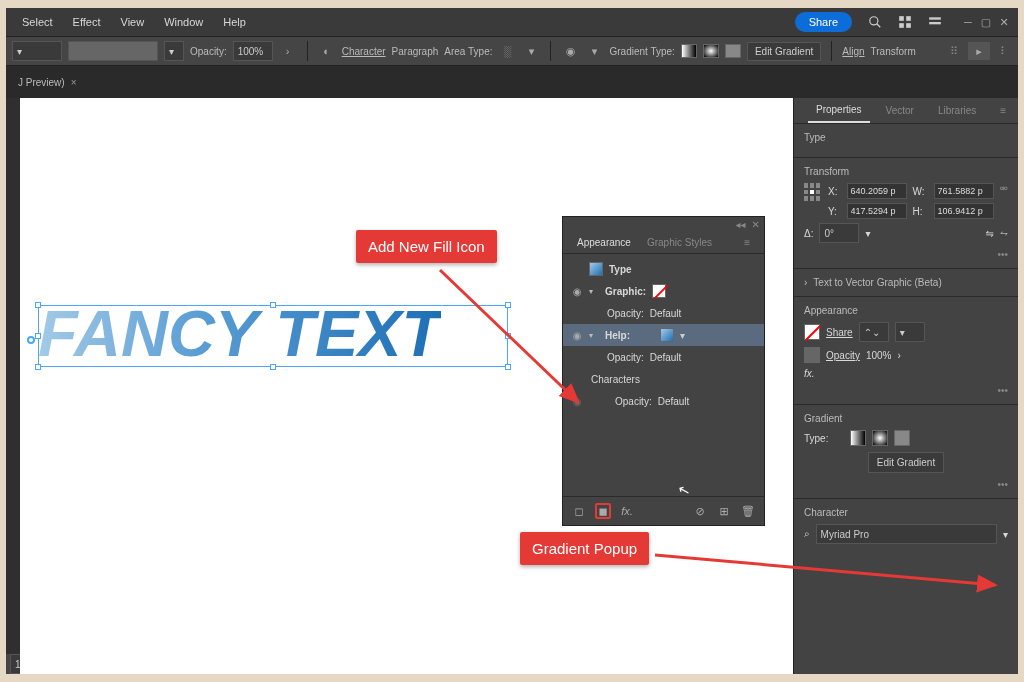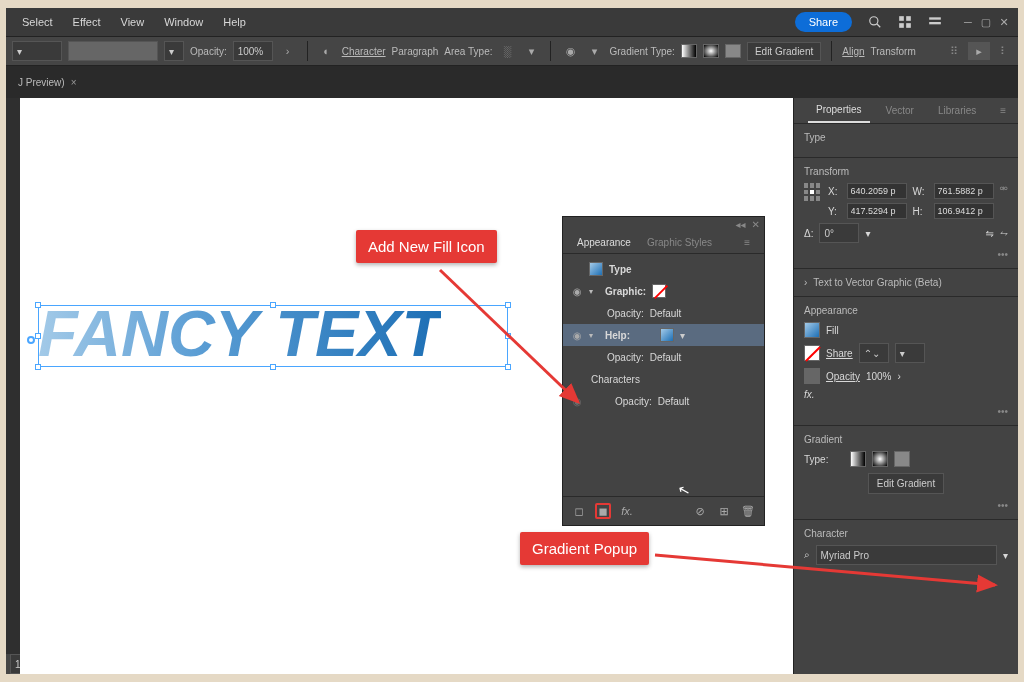--- a/index.html
+++ b/index.html
@@ -321,24 +321,20 @@
       <div class="section">
         <div class="collapse">
           <span>›</span>
           <span>Text to Vector Graphic (Beta)</span>
         </div>
       </div>
 
       <div class="section">
         <div class="title">Appearance</div>
         <div class="swrow">
-          <div class="sq grad"></div>
-          <span>Fill</span>
-        </div>
-        <div class="swrow">
           <div class="sq none"></div>
           <span style="text-decoration:underline">Share</span>
           <div class="dd" style="min-width:30px">⌃⌄</div>
           <div class="dd" style="min-width:30px">▾</div>
         </div>
         <div class="swrow">
           <div class="sq opac"></div>
           <span style="text-decoration:underline">Opacity</span>
           <span>100%</span>
           <span>›</span>

